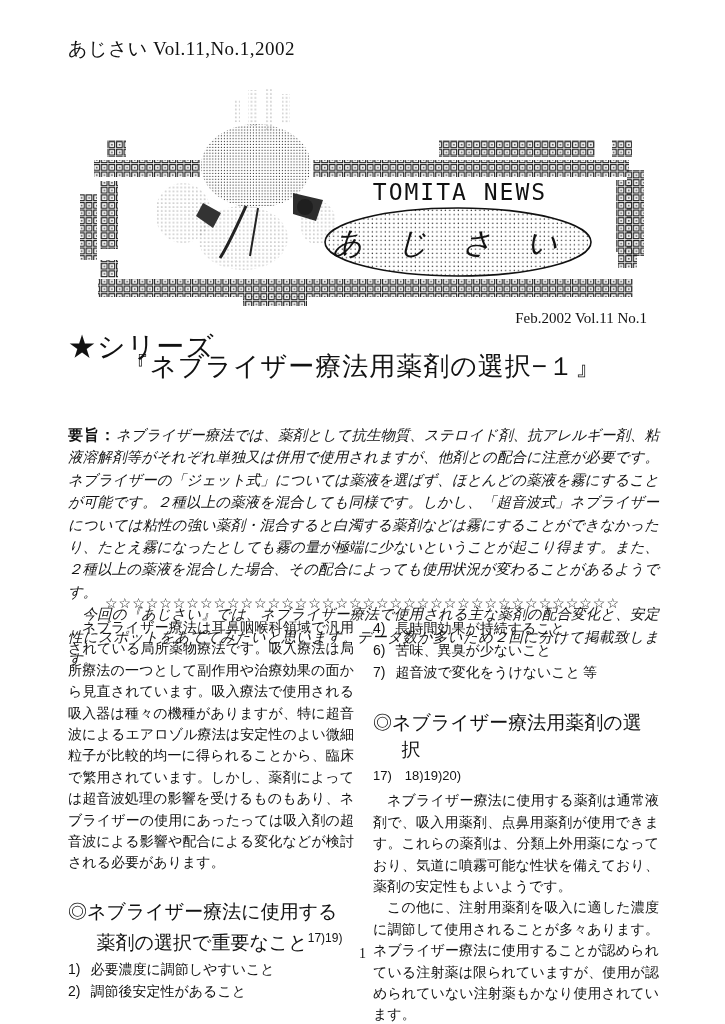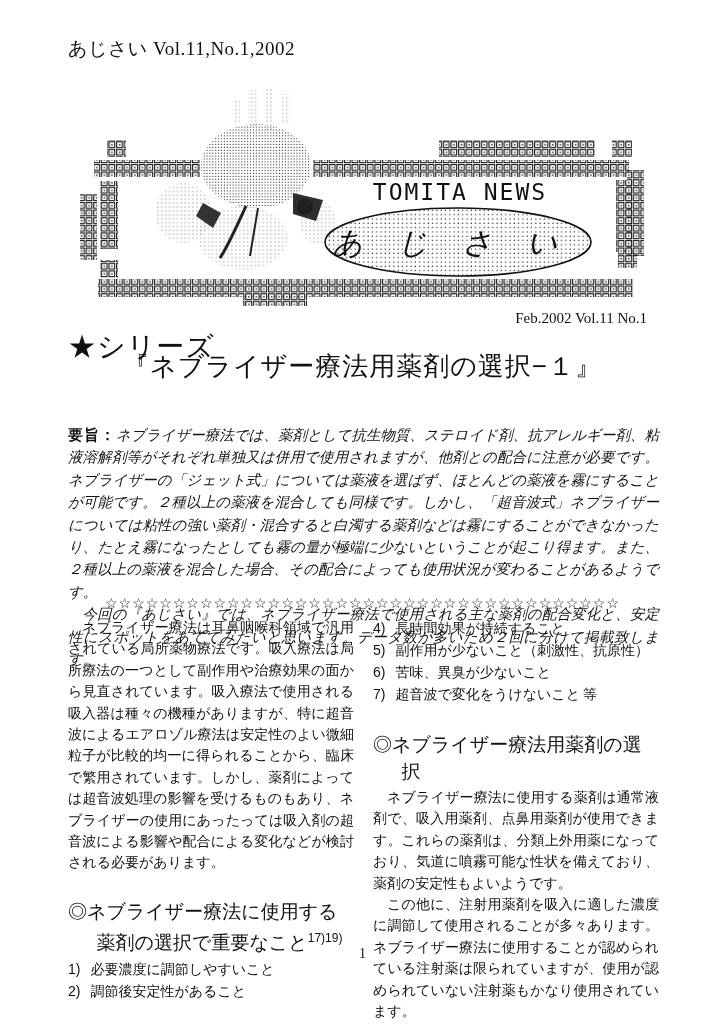--- a/index.html
+++ b/index.html
@@ -125,29 +125,29 @@
     <div class="num-list">
       <span class="li"><span class="num">1)</span><span>必要濃度に調節しやすいこと</span></span>
       <span class="li"><span class="num">2)</span><span>調節後安定性があること</span></span>
 
     </div>
   </div>
 
   <div class="col">
     <div class="num-list" style="margin-top:0;">
       <span class="li"><span class="num">4)</span><span>長時間効果が持続すること</span></span>
-      <span class="li"><span class="num">5)</span><span>副作用が少ないこと（刺激性、抗原性）</span></span>
       <span class="li"><span class="num">6)</span><span>苦味、異臭が少ないこと</span></span>
       <span class="li li-flex">
           <span class="num">7)</span>
           <span>超音波で変化をうけないこと</span>
           <span class="etc">等</span>
         </span>
     </div>
     <h2 class="sec2" style="margin-top:26px;"><span>◎ネブライザー療法用薬剤の選択</span></h2>
+    <div class="refs-line">17)　18)19)20)</div>
     <p>ネブライザー療法に使用する薬剤は通常液剤で、吸入用薬剤、点鼻用薬剤が使用できます。これらの薬剤は、分類上外用薬になっており、気道に噴霧可能な性状を備えており、薬剤の安定性もよいようです。</p>
     <p>この他に、注射用薬剤を吸入に適した濃度に調節して使用されることが多々あります。ネブライザー療法に使用することが認められている注射薬は限られていますが、使用が認められていない注射薬もかなり使用されています。</p>
 
   </div>
 
 </div>
 
 <div class="page-num serif">1</div>
 
 </body></html>

